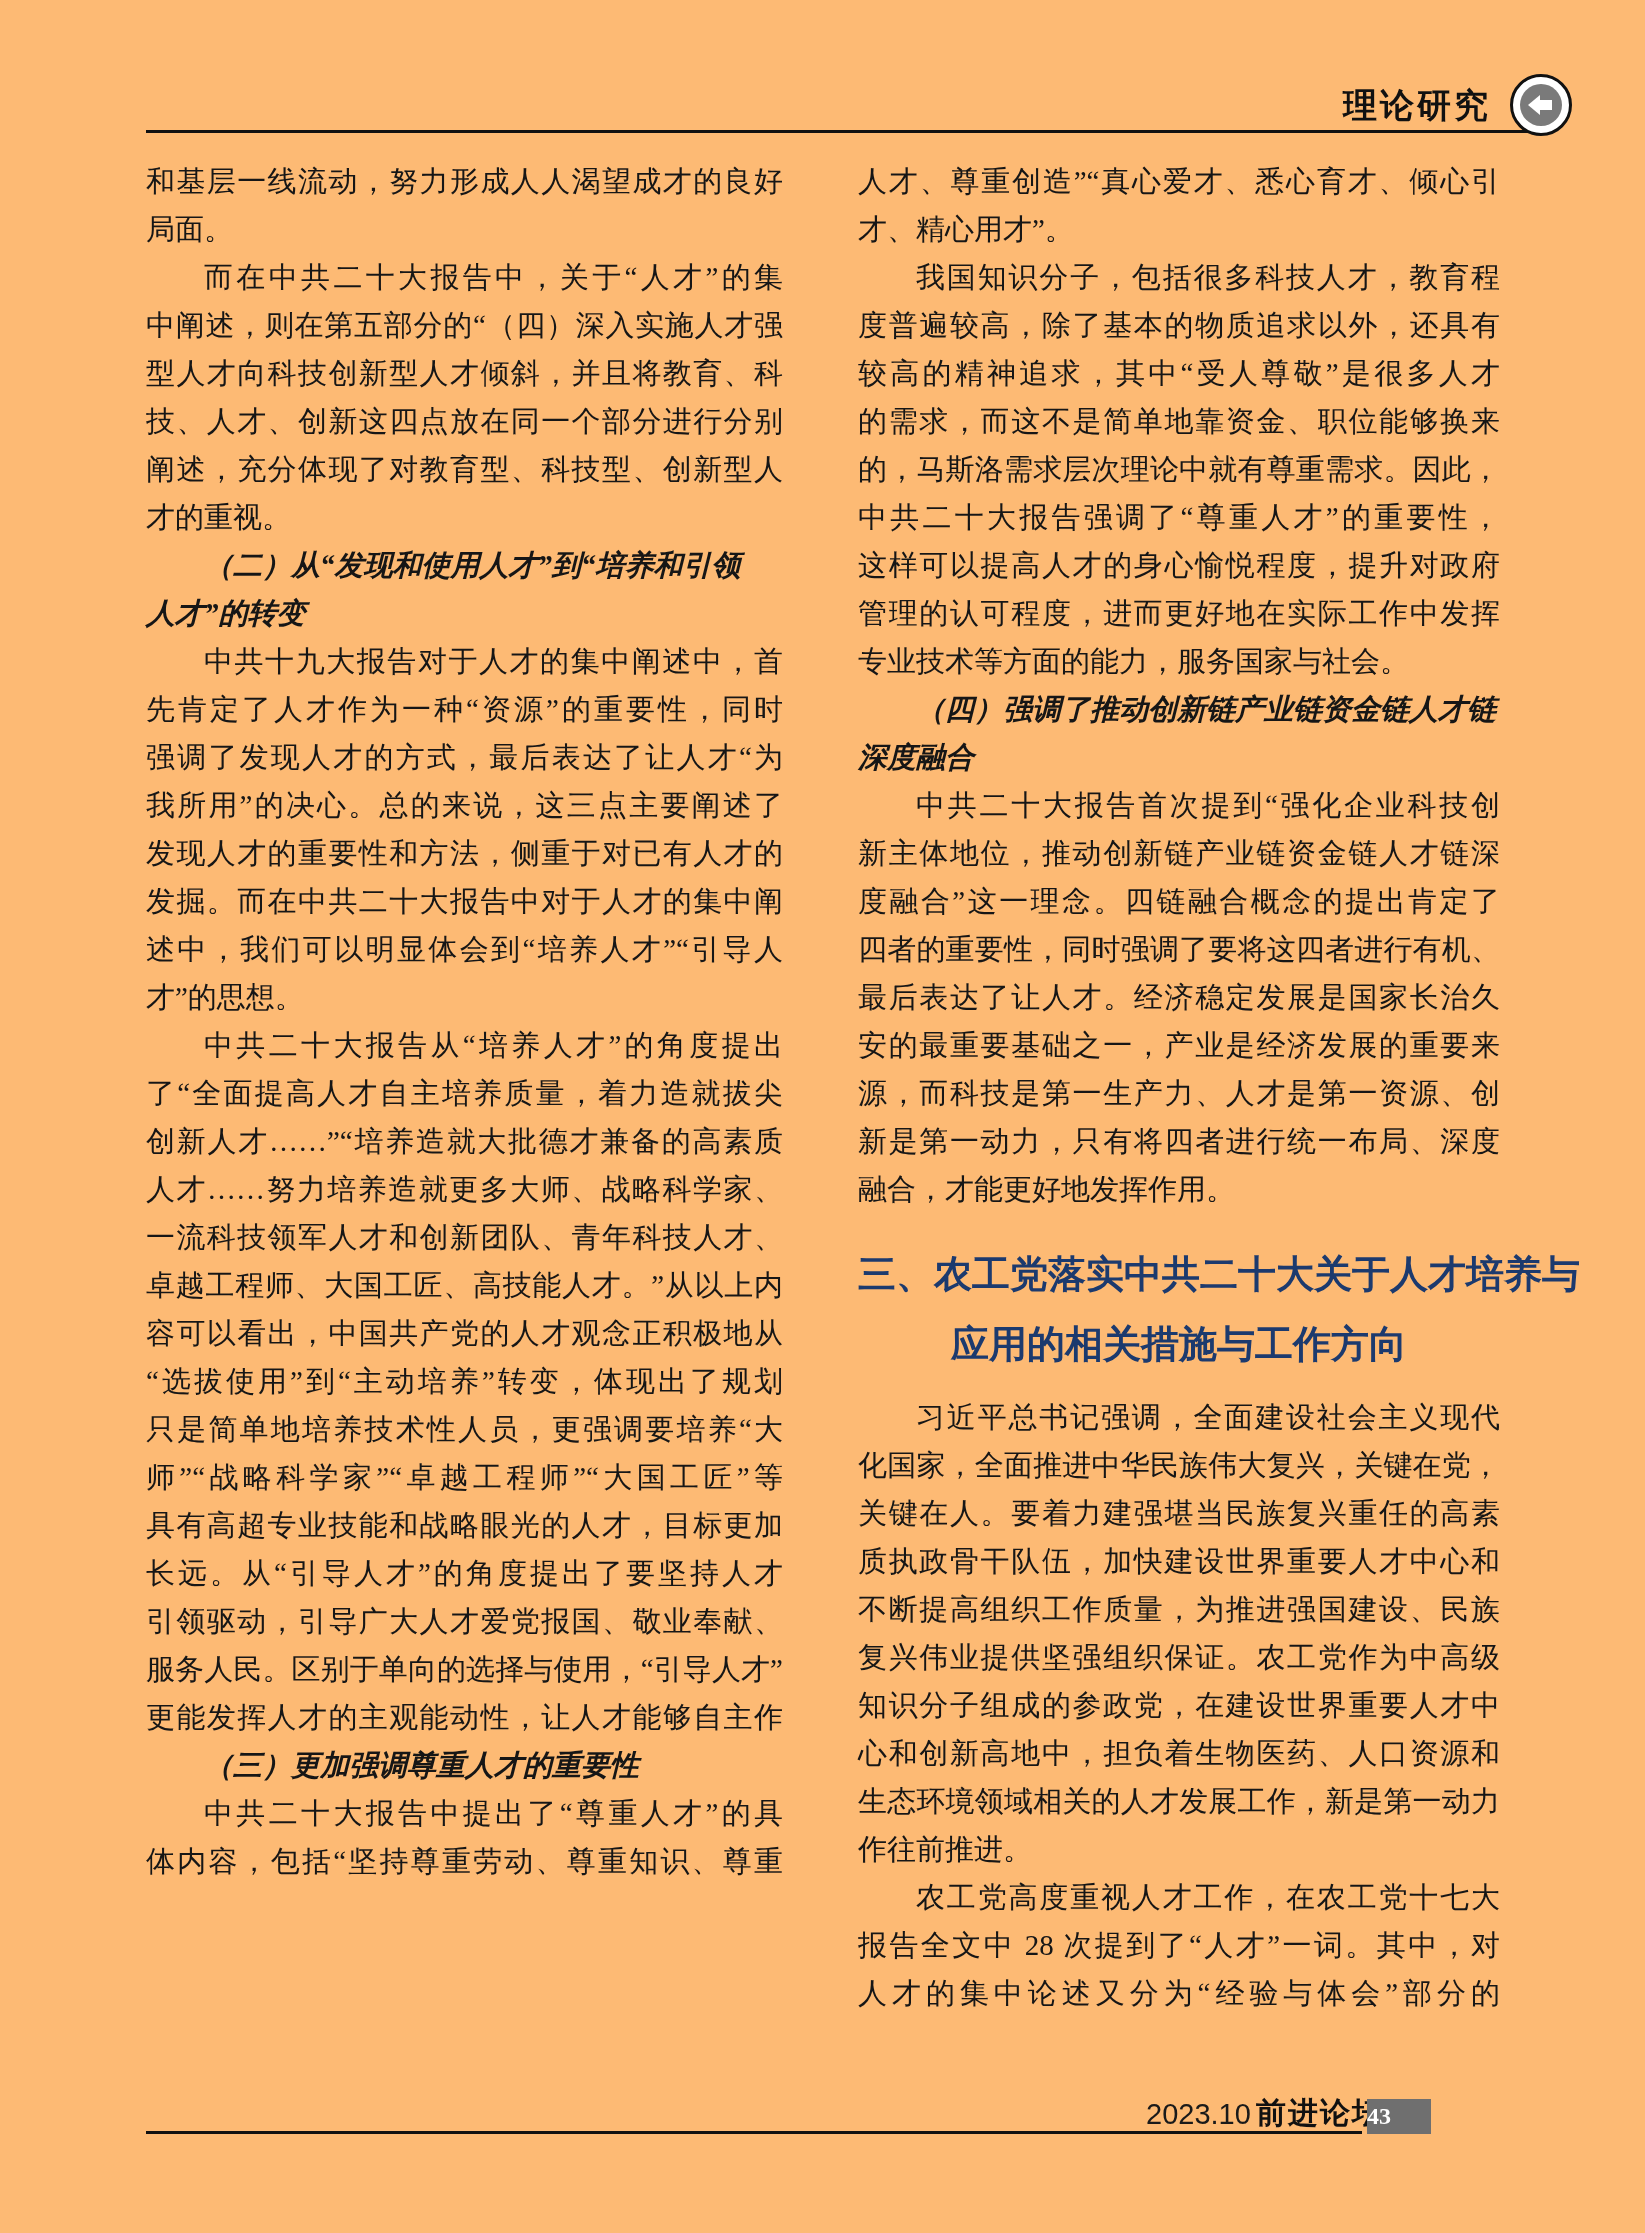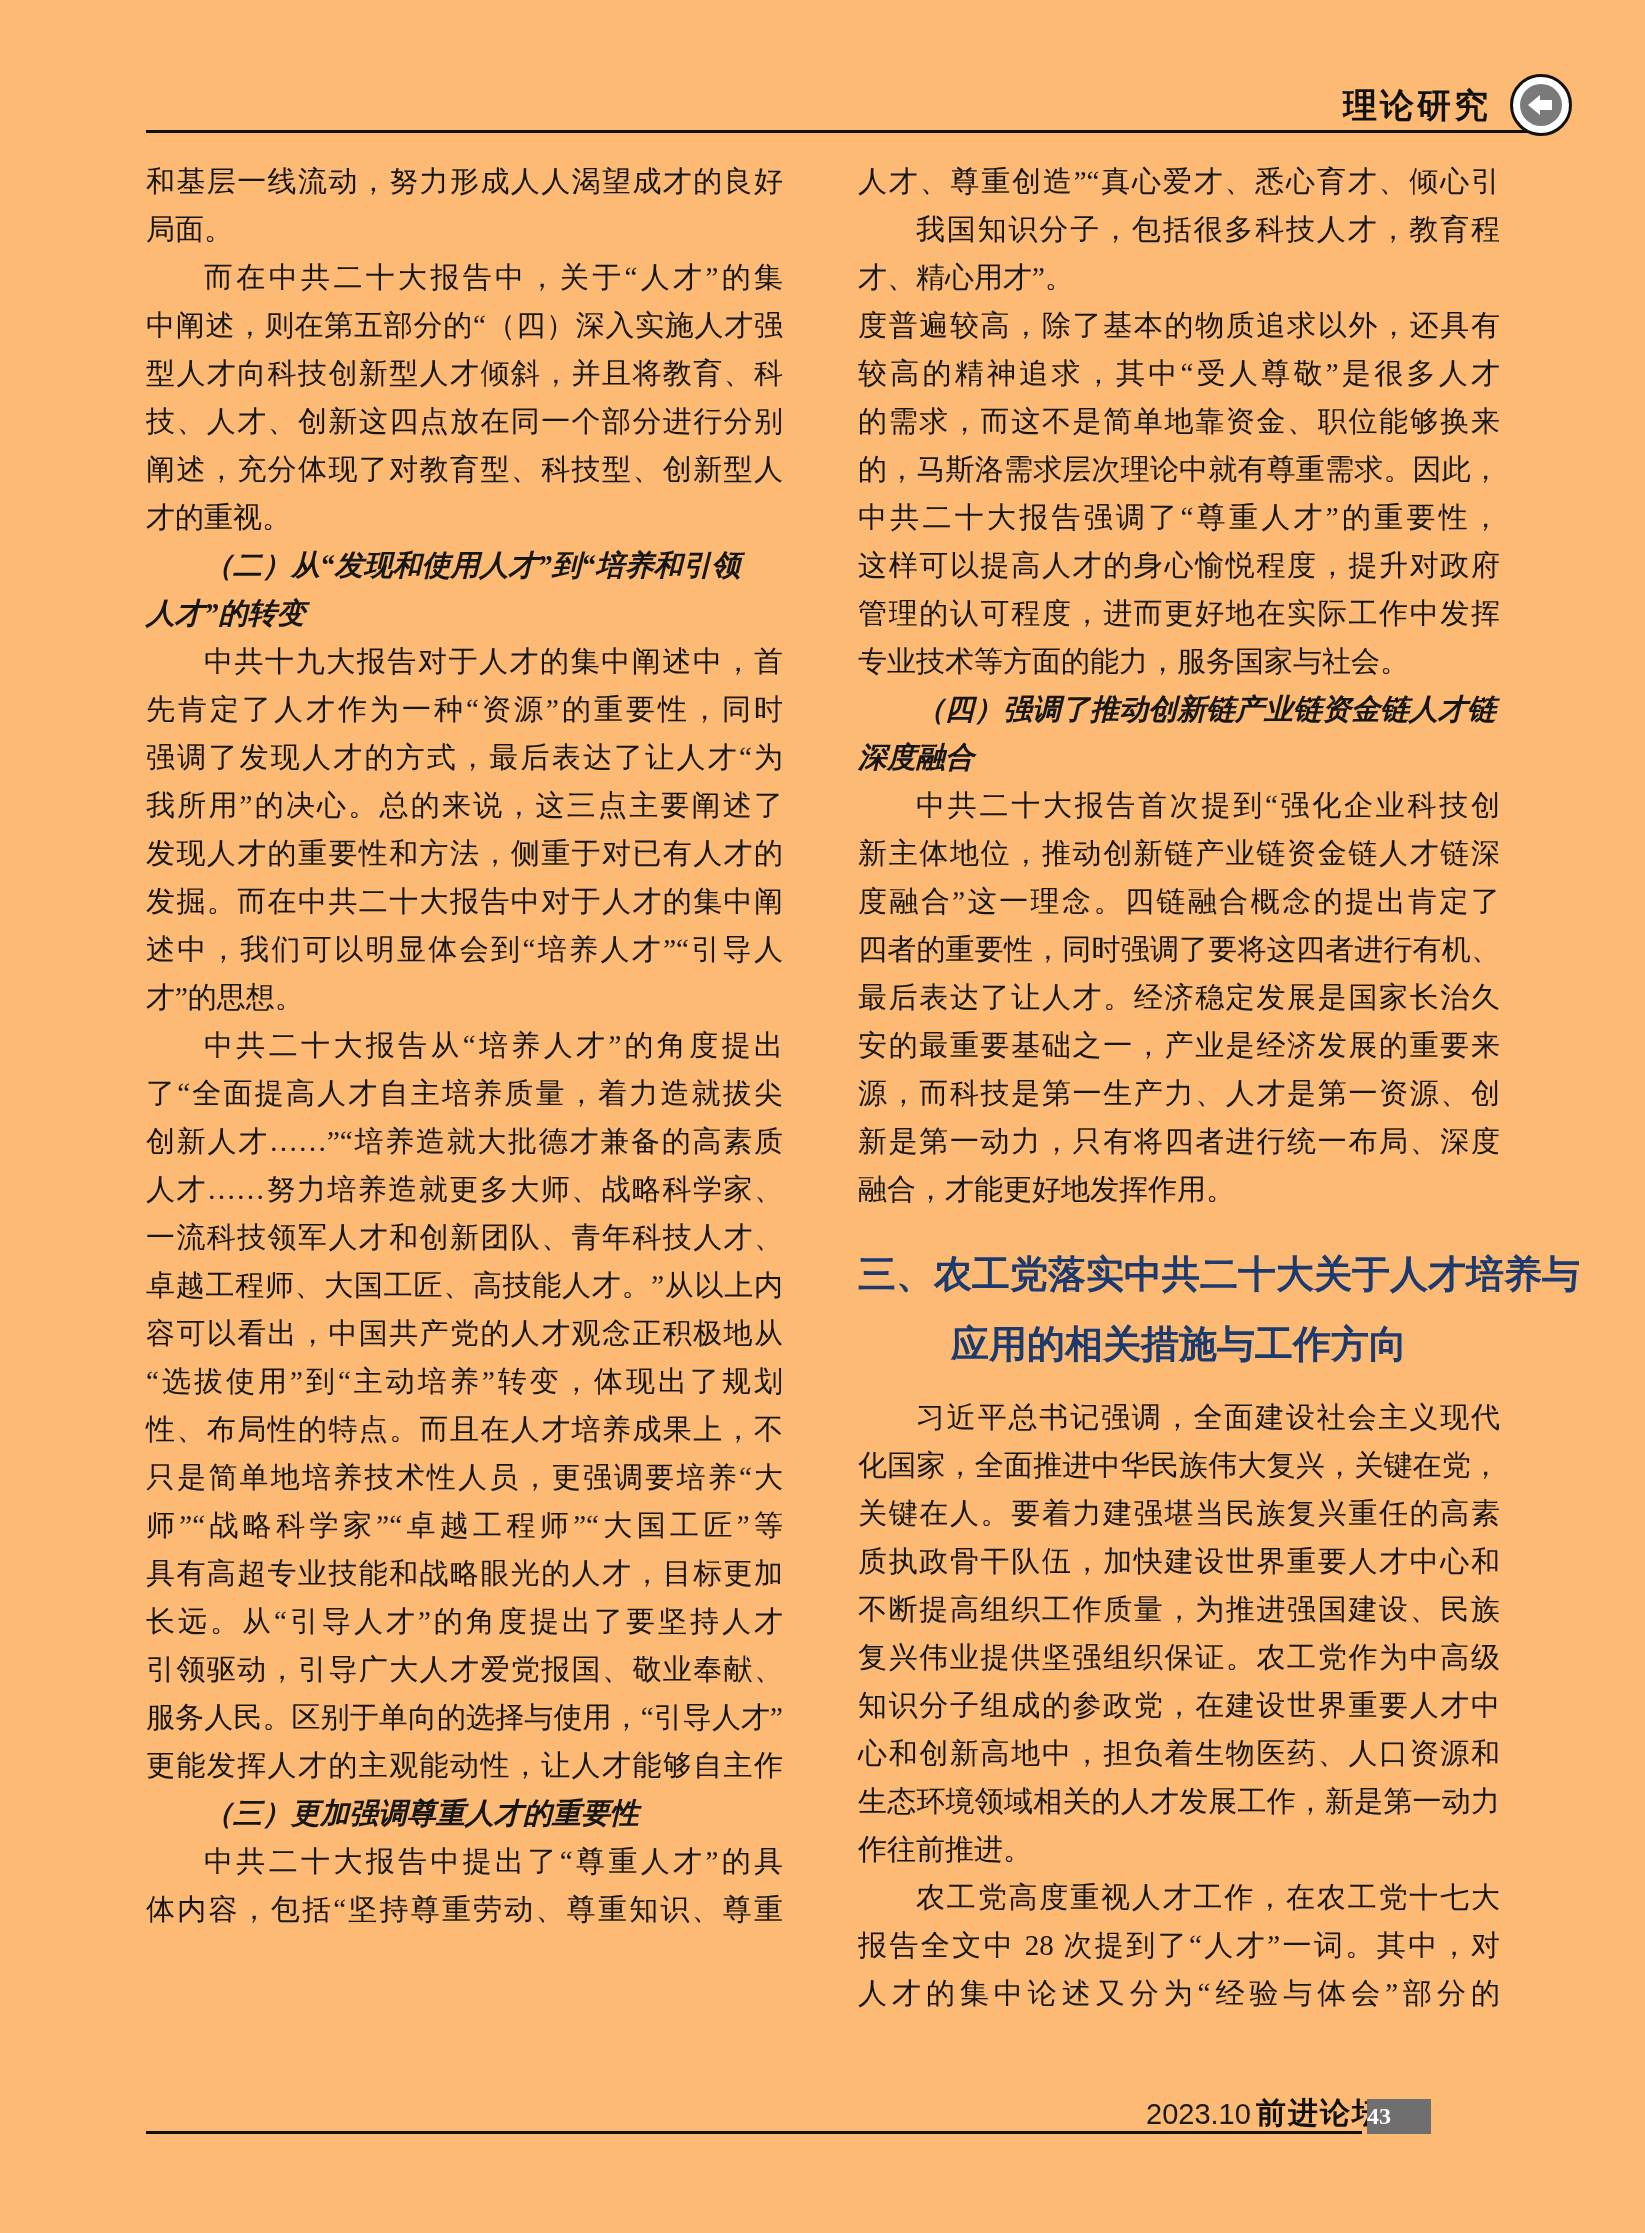--- a/index.html
+++ b/index.html
@@ -119,36 +119,35 @@
       <div class="line p">述中，我们可以明显体会到“培养人才”“引导人</div>
       <div class="line pe">才”的思想。</div>
       <div class="line pi">中共二十大报告从“培养人才”的角度提出</div>
       <div class="line p">了“全面提高人才自主培养质量，着力造就拔尖</div>
       <div class="line p">创新人才……”“培养造就大批德才兼备的高素质</div>
       <div class="line p">人才……努力培养造就更多大师、战略科学家、</div>
       <div class="line p">一流科技领军人才和创新团队、青年科技人才、</div>
       <div class="line p">卓越工程师、大国工匠、高技能人才。”从以上内</div>
       <div class="line p">容可以看出，中国共产党的人才观念正积极地从</div>
       <div class="line p">“选拔使用”到“主动培养”转变，体现出了规划</div>
-      <div class="line p">性、布局性的特点。而且在人才培养成果上，不</div>
       <div class="line p">只是简单地培养技术性人员，更强调要培养“大</div>
       <div class="line p">师”“战略科学家”“卓越工程师”“大国工匠”等</div>
       <div class="line p">具有高超专业技能和战略眼光的人才，目标更加</div>
       <div class="line p">长远。从“引导人才”的角度提出了要坚持人才</div>
       <div class="line p">引领驱动，引导广大人才爱党报国、敬业奉献、</div>
       <div class="line p">服务人民。区别于单向的选择与使用，“引导人才”</div>
       <div class="line p">更能发挥人才的主观能动性，让人才能够自主作</div>
       <div class="line h">（三）更加强调尊重人才的重要性</div>
       <div class="line pi">中共二十大报告中提出了“尊重人才”的具</div>
       <div class="line p">体内容，包括“坚持尊重劳动、尊重知识、尊重</div>
     </div>
   <div id="col-right" class="col">
       <div class="line p">人才、尊重创造”“真心爱才、悉心育才、倾心引</div>
+      <div class="line pe">才、精心用才”。</div>
       <div class="line pi">我国知识分子，包括很多科技人才，教育程</div>
-      <div class="line pe">才、精心用才”。</div>
       <div class="line p">度普遍较高，除了基本的物质追求以外，还具有</div>
       <div class="line p">较高的精神追求，其中“受人尊敬”是很多人才</div>
       <div class="line p">的需求，而这不是简单地靠资金、职位能够换来</div>
       <div class="line p">的，马斯洛需求层次理论中就有尊重需求。因此，</div>
       <div class="line p">中共二十大报告强调了“尊重人才”的重要性，</div>
       <div class="line p">这样可以提高人才的身心愉悦程度，提升对政府</div>
       <div class="line p">管理的认可程度，进而更好地在实际工作中发挥</div>
       <div class="line pe">专业技术等方面的能力，服务国家与社会。</div>
       <div class="line h">（四）强调了推动创新链产业链资金链人才链</div>
       <div class="line hc">深度融合</div>

